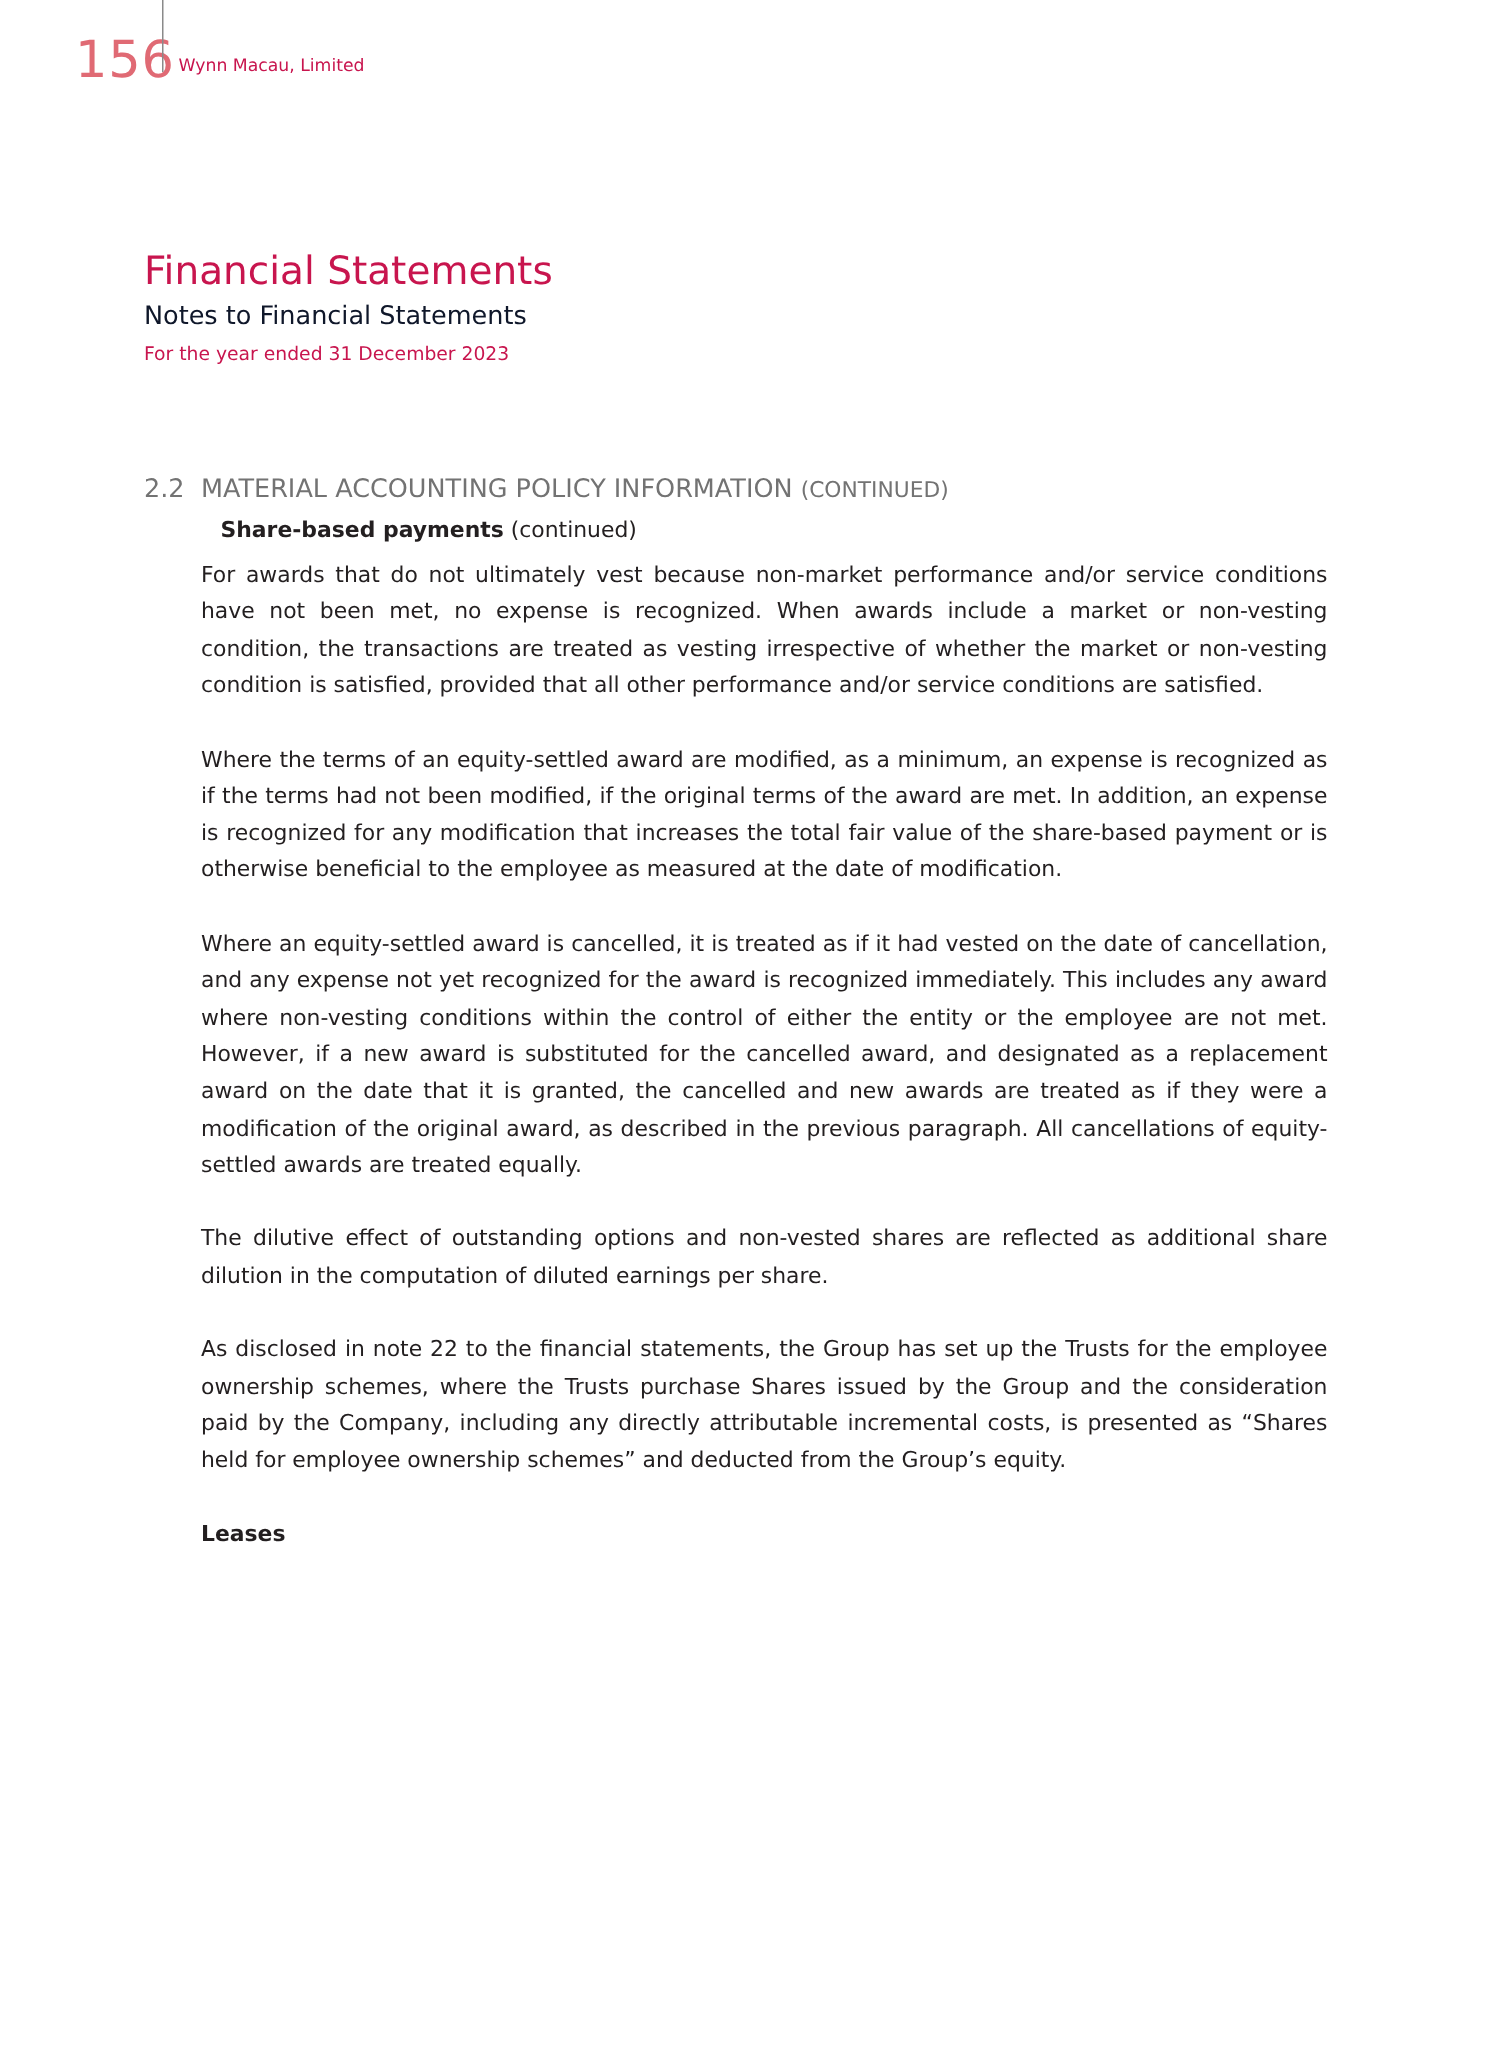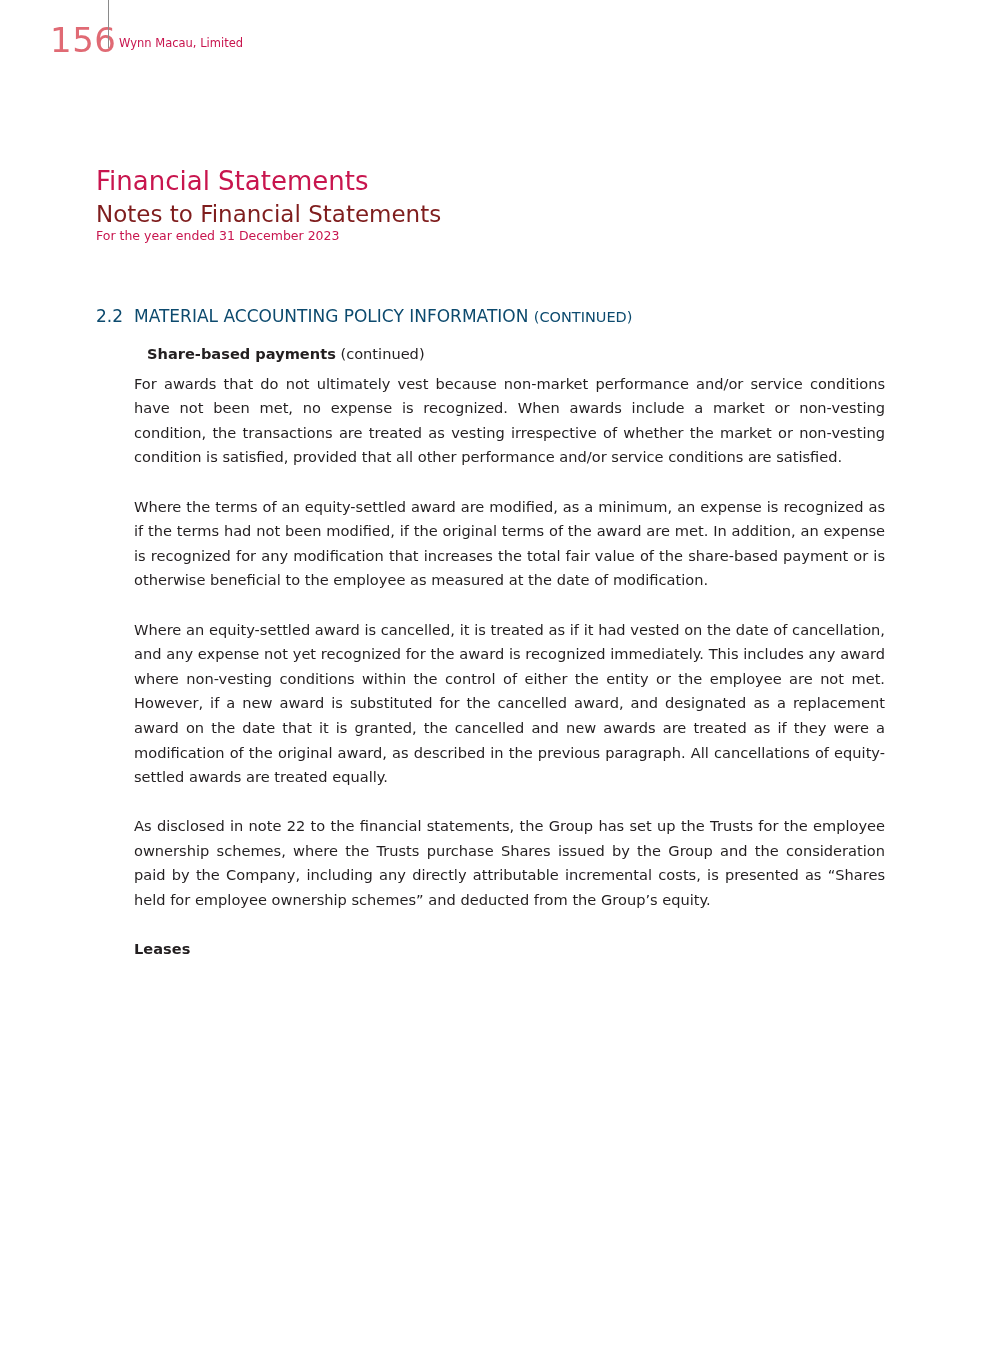--- a/index.html
+++ b/index.html
@@ -4,23 +4,23 @@
 <style>
   html, body { margin: 0; padding: 0; background: #ffffff; }
   body { width: 1006px; height: 1365px; position: relative; overflow: hidden;
          font-family: "DejaVu Sans", sans-serif; color: #231f20; }
   .page-number { position: absolute; left: 50px; top: 20px; font-size: 34px; color: #e06a74;
                  font-family: "DejaVu Sans", sans-serif; font-weight: 400; letter-spacing: 0.5px; }
   .divider { position: absolute; left: 108px; top: 0; width: 1px; height: 48px; background: #8a8a8a; }
   .company { position: absolute; left: 119px; top: 36px; font-size: 11.5px; color: #c8154e;
              font-family: "DejaVu Sans", sans-serif; }
   .title { position: absolute; left: 96px; top: 166px; font-size: 26px; color: #c8154e; }
-  .subtitle { position: absolute; left: 96px; top: 201px; font-size: 23px; color: #7f1d1d; }
+  .subtitle { position: absolute; left: 96px; top: 201px; font-size: 17px; color: #0f172a; }
   .period { position: absolute; left: 96px; top: 228px; font-size: 12.5px; color: #c8154e; }
-  .section-heading { position: absolute; left: 96px; top: 306px; font-size: 17px; color: #0c4a6e;
+  .section-heading { position: absolute; left: 96px; top: 316px; font-size: 17px; color: #737373;
                      white-space: nowrap; }
   .section-heading .num { display: inline-block; width: 38px; }
   .section-heading .cont { font-size: 14.5px; }
   .content { position: absolute; left: 134px; top: 342px; width: 751px; font-size: 14.6px;
              line-height: 24.6px; color: #231f20; }
   .sub-heading { margin: 0 0 5px 13px; }
   .sub-heading b { font-weight: bold; }
   .sub-heading .ital { font-style: italic; font-weight: bold; }
   .para { margin: 0 0 24.6px 0; text-align: justify; }
   .leases-heading { font-weight: bold; margin: 0 0 5px 0; }
@@ -41,15 +41,16 @@
   <span class="num">2.2</span><span>MATERIAL ACCOUNTING POLICY INFORMATION</span> <span class="cont">(CONTINUED)</span>
 </div>
 
 <div class="content">
   <div class="sub-heading">
     <b>Share-based payments</b><span> (continued)</span>
   </div>
   <p class="para">For awards that do not ultimately vest because non-market performance and/or service conditions have not been met, no expense is recognized. When awards include a market or non-vesting condition, the transactions are treated as vesting irrespective of whether the market or non-vesting condition is satisfied, provided that all other performance and/or service conditions are satisfied.</p>
   <p class="para">Where the terms of an equity-settled award are modified, as a minimum, an expense is recognized as if the terms had not been modified, if the original terms of the award are met. In addition, an expense is recognized for any modification that increases the total fair value of the share-based payment or is otherwise beneficial to the employee as measured at the date of modification.</p>
   <p class="para">Where an equity-settled award is cancelled, it is treated as if it had vested on the date of cancellation, and any expense not yet recognized for the award is recognized immediately. This includes any award where non-vesting conditions within the control of either the entity or the employee are not met. However, if a new award is substituted for the cancelled award, and designated as a replacement award on the date that it is granted, the cancelled and new awards are treated as if they were a modification of the original award, as described in the previous paragraph. All cancellations of equity-settled awards are treated equally.</p>
+  <p class="para">The dilutive effect of outstanding options and non-vested shares are reflected as additional share dilution in the computation of diluted earnings per share.</p>
   <p class="para">As disclosed in note 22 to the financial statements, the Group has set up the Trusts for the employee ownership schemes, where the Trusts purchase Shares issued by the Group and the consideration paid by the Company, including any directly attributable incremental costs, is presented as “Shares held for employee ownership schemes” and deducted from the Group’s equity.</p>
   <div class="leases-heading">Leases</div>
 </div>
 
 </body></html>

